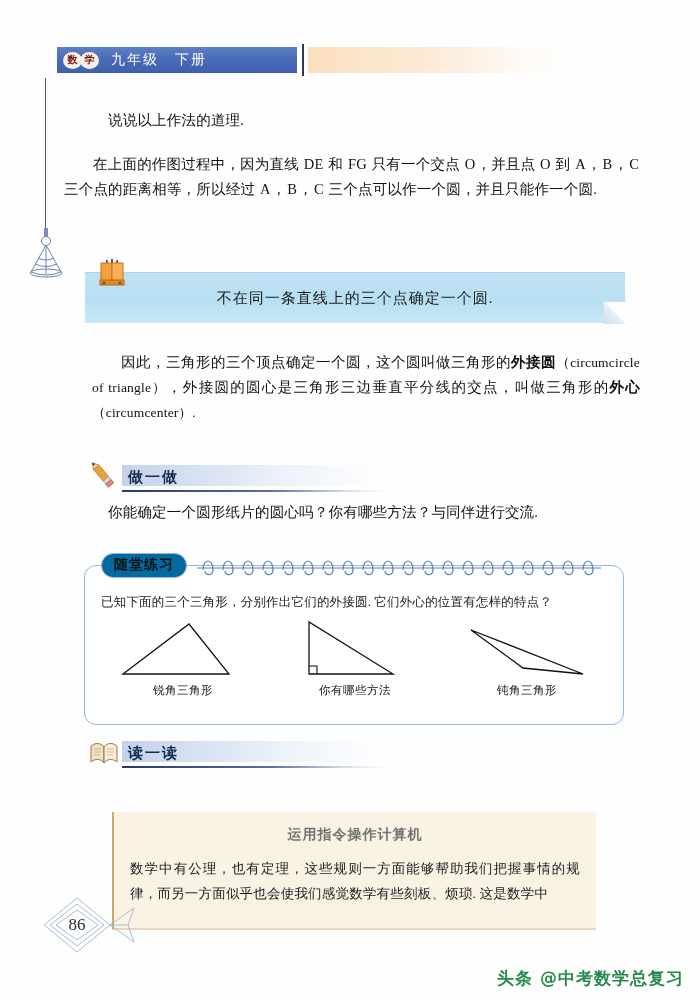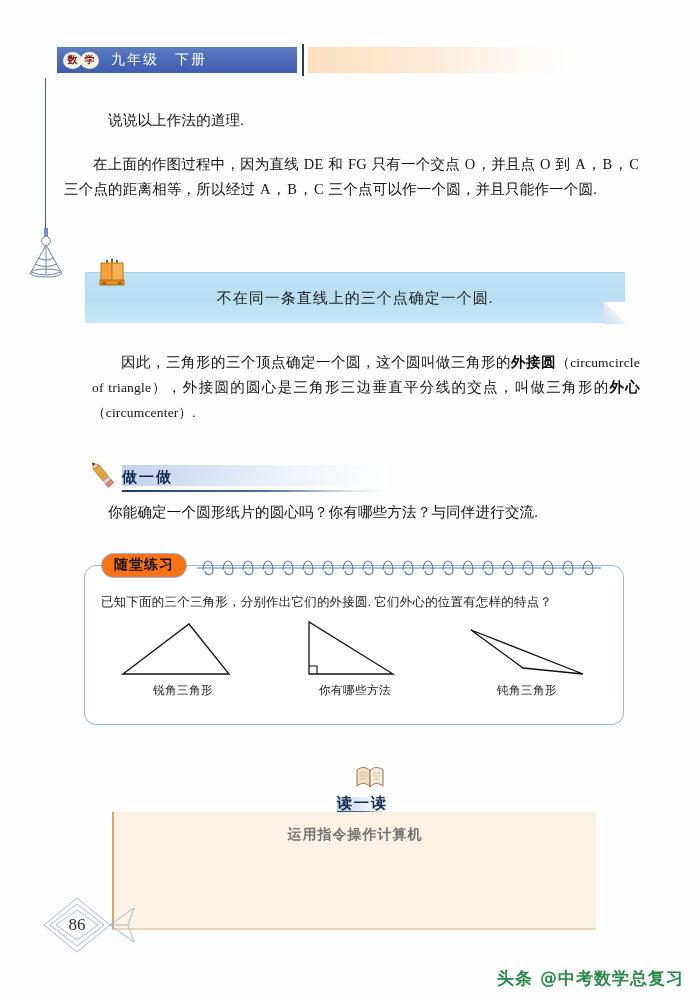--- a/index.html
+++ b/index.html
@@ -156,21 +156,21 @@
   }
 
   
   .section-head {
     position: absolute;
     display: flex;
     align-items: flex-end;
     height: 34px;
   }
   #head-do   { left: 88px; top: 458px; width: 300px; }
-  #head-read { left: 88px; top: 760px; width: 300px; flex-direction: column; }
+  #head-read { left: 88px; top: 734px; width: 300px; }
   .section-icon { width: 34px; height: 30px; flex: 0 0 34px; }
   .section-label-wrap {
     position: relative;
     flex: 1;
     height: 30px;
     display: flex;
     align-items: center;
   }
   .section-bar {
     position: absolute;
@@ -187,20 +187,21 @@
     bottom: 0;
     height: 2px;
     background: linear-gradient(90deg, #1f3a6e 0%, #566f9c 55%, #d8e0ed 85%, #ffffff 100%);
   }
   .section-label {
     position: relative;
     font-size: 15px;
     font-weight: bold;
     color: #13294e;
     letter-spacing: 2px;
+    padding-left: 6px;
     z-index: 2;
   }
 
   #para-do {
     left: 108px; top: 500px; width: 500px;
   }
 
   
   .notebook {
     position: absolute;
@@ -220,21 +221,21 @@
     width: 540px;
     height: 160px;
     border-radius: 12px;
     background: #e8f1fa;
     z-index: -1;
   }
   .nb-tab {
     position: absolute;
     left: 16px;
     top: -13px;
-    background: #f97316;
+    background: #0369a1;
     border: 1.4px solid #8fb9dd;
     border-radius: 13px;
     padding: 2px 12px 3px 12px;
     font-size: 14px;
     font-weight: bold;
     letter-spacing: 1px;
     color: #111;
     z-index: 4;
   }
   .nb-spiral {
@@ -477,20 +478,21 @@
     </svg>
     <span class="section-label-wrap">
       <span class="section-bar"></span>
       <span class="section-label">读一读</span>
       <span class="section-underline"></span>
     </span>
   </div>
 
   <div class="read-box">
     <div class="read-title">运用指令操作计算机</div>
+    <div class="read-body">数学中有公理，也有定理，这些规则一方面能够帮助我们把握事情的规律，而另一方面似乎也会使我们感觉数学有些刻板、烦琐. 这是数学中</div>
   </div>
 
   <div class="page-num">
     <svg width="96" height="58" viewBox="0 0 96 58">
       <g fill="none" stroke="#9fb3d4" stroke-width="0.9">
         <polygon points="35,2 68,29 35,56 2,29"></polygon>
         <polygon points="35,8 62,29 35,50 8,29"></polygon>
         <polygon points="35,14 56,29 35,44 14,29"></polygon>
         <path d="M68 29 L92 12 L86 29 L92 46 Z"></path>
         <path d="M68 29 L86 29"></path>

